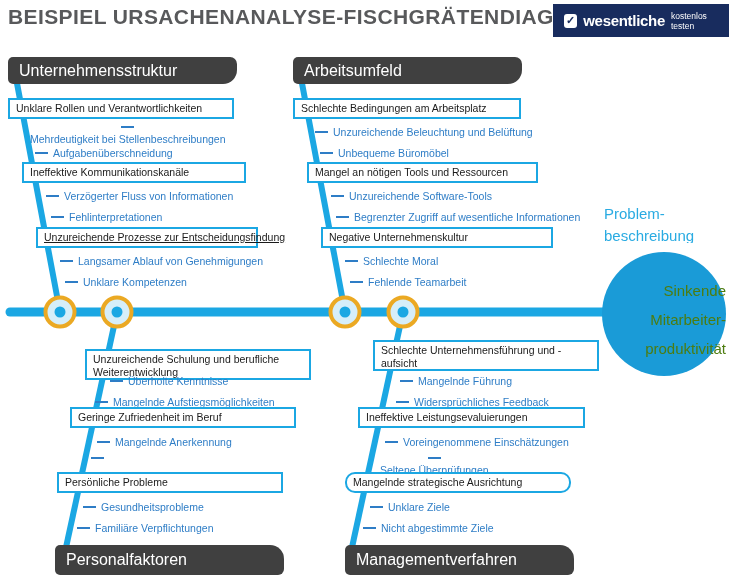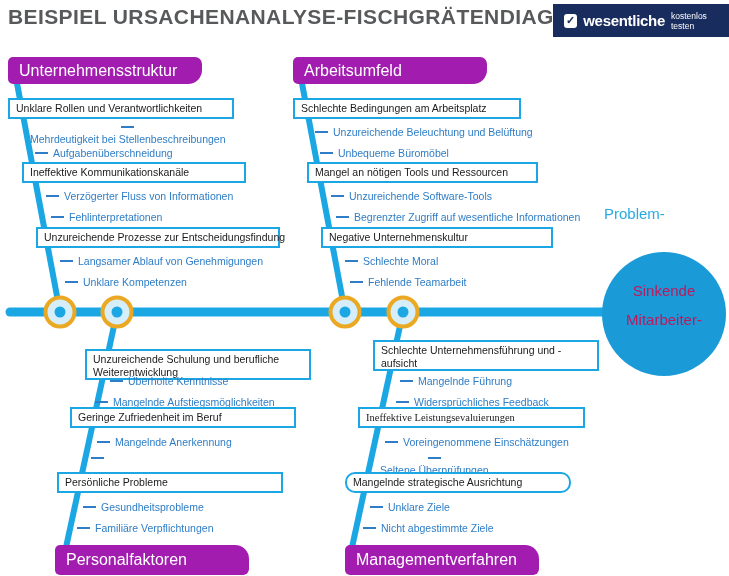--- a/index.html
+++ b/index.html
@@ -8,34 +8,34 @@
   .abs{position:absolute;}
   #title{left:8px;top:5px;font-size:21px;font-weight:bold;color:#58595b;
          letter-spacing:.4px;white-space:nowrap;z-index:3;}
   #badge{left:553px;top:4px;width:176px;height:33px;background:#182c5e;z-index:4;
          display:flex;align-items:center;gap:6px;padding-left:11px;box-sizing:border-box;cursor:pointer;}
   #badge .chk{width:14px;height:14px;background:#ffffff;border-radius:3px;color:#182c5e;
               font-size:11px;font-weight:bold;display:flex;align-items:center;justify-content:center;}
   #badge .brand{color:#ffffff;font-size:15px;font-weight:bold;letter-spacing:-.3px;}
   #badge .cta{color:#ffffff;font-size:8.5px;}
   svg.layer{position:absolute;left:0;top:0;z-index:1;}
-  .hdr{position:absolute;width:194px;background:#a21caf;color:#ffffff;font-size:16px;
+  .hdr{position:absolute;width:229px;background:#404040;color:#ffffff;font-size:16px;
        padding:4px 11px;box-sizing:border-box;z-index:2;white-space:nowrap;}
   .hdr.top{height:27px;border-radius:5px 7px 14px 5px;line-height:19px;}
   .hdr.bot{height:30px;border-radius:5px 14px 6px 5px;line-height:22px;}
   .cause{position:absolute;background:#ffffff;border:2px solid #1ba7e3;color:#1a1a1a;
          font-size:10.5px;line-height:13px;padding:2px 6px;box-sizing:border-box;
          white-space:nowrap;z-index:2;}
   .cause.two{white-space:normal;height:31px;overflow:visible;}
   .sub{position:absolute;display:flex;align-items:center;gap:5px;color:#2e7dc6;
        font-size:10.5px;white-space:nowrap;z-index:2;}
   .sub .dash{width:13px;height:2px;background:#2e7dc6;flex:none;}
   #problem-label{left:604px;top:203px;height:40px;overflow:hidden;z-index:2;
                  color:#29abe2;font-size:15px;line-height:22px;}
-  #problem-text{left:602px;top:276px;width:124px;text-align:center;color:#be185d;
+  #problem-text{left:602px;top:276px;width:124px;text-align:right;color:#4d7c0f;
                 font-size:15px;line-height:29px;z-index:2;}
 </style>
 </head>
 <body>
 
 <svg class="layer" width="729" height="576" viewBox="0 0 729 576">
   <line x1="10" y1="312" x2="620" y2="312" stroke="#1ba7e3" stroke-width="9" stroke-linecap="round"></line>
   <line x1="16" y1="78" x2="60" y2="312" stroke="#1ba7e3" stroke-width="6"></line>
   <line x1="301" y1="78" x2="345" y2="312" stroke="#1ba7e3" stroke-width="6"></line>
   <line x1="117" y1="312" x2="65" y2="552" stroke="#1ba7e3" stroke-width="6"></line>
@@ -72,21 +72,21 @@
   </div>
 <div class="cause" style="left:22px;top:162px;width:224px;">Ineffektive Kommunikationskanäle</div>
 <div class="sub" style="left:46px;top:190px;">
     <span class="dash"></span>
     <span>Verzögerter Fluss von Informationen</span>
   </div>
 <div class="sub" style="left:51px;top:211px;">
     <span class="dash"></span>
     <span>Fehlinterpretationen</span>
   </div>
-<div class="cause" style="left:36px;top:227px;width:244px;">Unzureichende Prozesse zur Entscheidungsfindung</div>
+<div class="cause" style="left:36px;top:227px;width:222px;text-decoration:underline;">Unzureichende Prozesse zur Entscheidungsfindung</div>
 <div class="sub" style="left:60px;top:255px;">
     <span class="dash"></span>
     <span>Langsamer Ablauf von Genehmigungen</span>
   </div>
 <div class="sub" style="left:65px;top:276px;">
     <span class="dash"></span>
     <span>Unklare Kompetenzen</span>
   </div>
 
 <div class="hdr top" style="left:293px;top:57px;">Arbeitsumfeld</div>
@@ -148,21 +148,21 @@
 
 <div class="cause two" style="left:373px;top:340px;width:226px;">Schlechte Unternehmensführung und -aufsicht</div>
 <div class="sub" style="left:400px;top:375px;">
     <span class="dash"></span>
     <span>Mangelnde Führung</span>
   </div>
 <div class="sub" style="left:396px;top:396px;">
     <span class="dash"></span>
     <span>Widersprüchliches Feedback</span>
   </div>
-<div class="cause" style="left:358px;top:407px;width:227px;font-family:Liberation Serif, serif;">Ineffektive Leistungsevaluierungen</div>
+<div class="cause" style="left:358px;top:407px;width:227px;">Ineffektive Leistungsevaluierungen</div>
 <div class="sub" style="left:385px;top:436px;">
     <span class="dash"></span>
     <span>Voreingenommene Einschätzungen</span>
   </div>
 <div class="sub" style="left:380px;top:457px;flex-direction:column;">
     <span class="dash"></span>
     <span>Seltene Überprüfungen</span>
   </div>
 <div class="cause" style="left:345px;top:472px;width:226px;border-radius:10px;">Mangelnde strategische Ausrichtung</div>
 <div class="sub" style="left:370px;top:501px;">
@@ -170,17 +170,19 @@
     <span>Unklare Ziele</span>
   </div>
 <div class="sub" style="left:363px;top:522px;">
     <span class="dash"></span>
     <span>Nicht abgestimmte Ziele</span>
   </div>
 <div class="hdr bot" style="left:345px;top:545px;">Managementverfahren</div>
 
 <div id="problem-label" class="abs">
   <div>Problem-</div>
+  <div>beschreibung</div>
 </div>
 <div id="problem-text" class="abs">
   <div>Sinkende</div>
   <div>Mitarbeiter-</div>
+  <div>produktivität</div>
 </div>
 
 </body></html>

